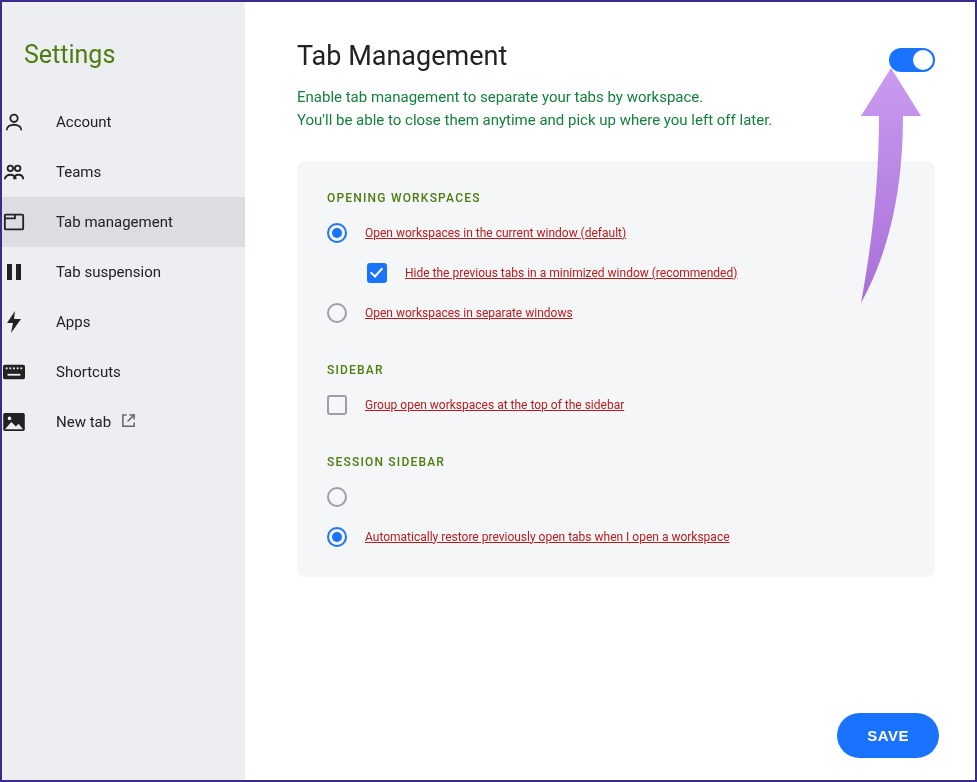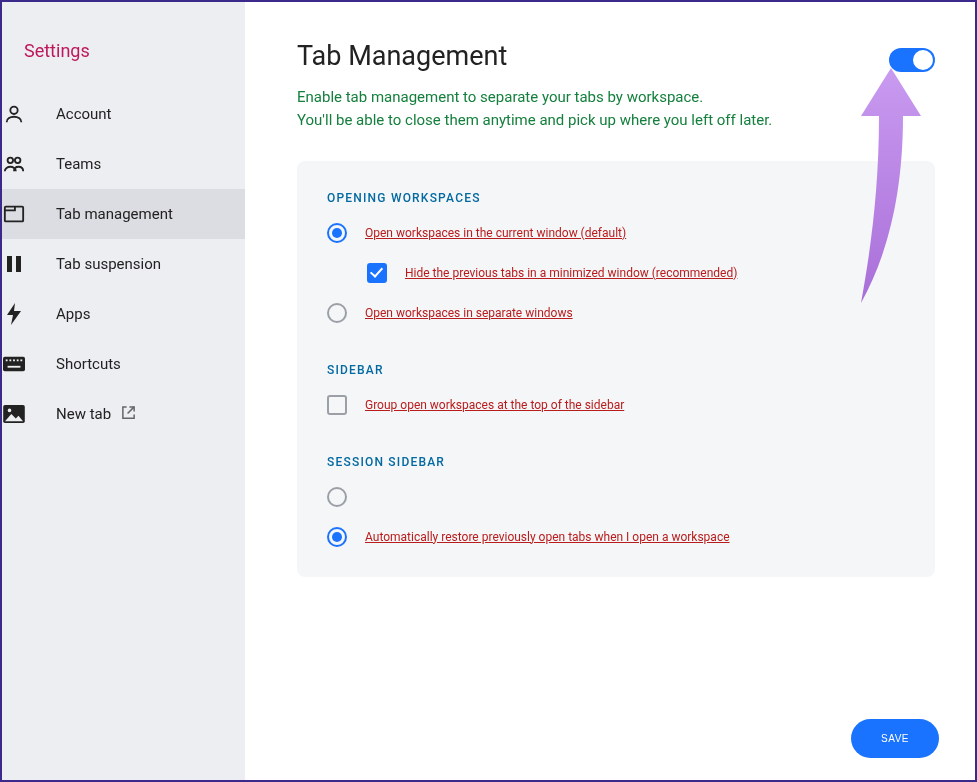--- a/index.html
+++ b/index.html
@@ -13,23 +13,23 @@
   position: relative;
   overflow: hidden;
 }
 .sidebar {
   width: 243px;
   background: #edeef2;
   padding-top: 38px;
   flex-shrink: 0;
 }
 .sidebar-title {
-  font-size: 18px;
+  font-size: 25px;
   font-weight: 400;
-  color: #be185d;
+  color: #4d7c0f;
   padding: 0 0 28px 22px;
 }
 .sidebar-item {
   display: flex;
   align-items: center;
   height: 50px;
   cursor: pointer;
   color: #222;
   font-size: 15px;
 }
@@ -71,21 +71,21 @@
   position: absolute; top: 2px; right: 2px;
 }
 .panel {
   background: #f5f6f8;
   border-radius: 8px;
   padding: 30px 30px 24px 30px;
 }
 .section-label {
   font-size: 12px;
   letter-spacing: 1.2px;
-  color: #0369a1;
+  color: #4d7c0f;
   font-weight: 500;
   margin-bottom: 18px;
 }
 .opt-row {
   display: flex;
   align-items: center;
   margin-bottom: 20px;
   font-size: 12px;
   color: #b91c1c;
   cursor: pointer;
@@ -110,22 +110,22 @@
   content: ""; position: absolute; left: 4px; top: 0px; width: 5px; height: 10px;
   border: solid #fff; border-width: 0 2.5px 2.5px 0; transform: rotate(42deg);
 }
 .gap { height: 20px; }
 .save-btn {
   position: absolute;
   right: 36px;
   bottom: 22px;
   background: #1a73ff;
   color: #fff;
-  font-weight: 400;
-  font-size: 10px;
+  font-weight: 700;
+  font-size: 15px;
   letter-spacing: 0.5px;
   border: none;
   border-radius: 50px;
   padding: 14px 30px;
   cursor: pointer;
 }
 .arrow-overlay {
   position: absolute;
   right: 44px;
   top: 66px;

